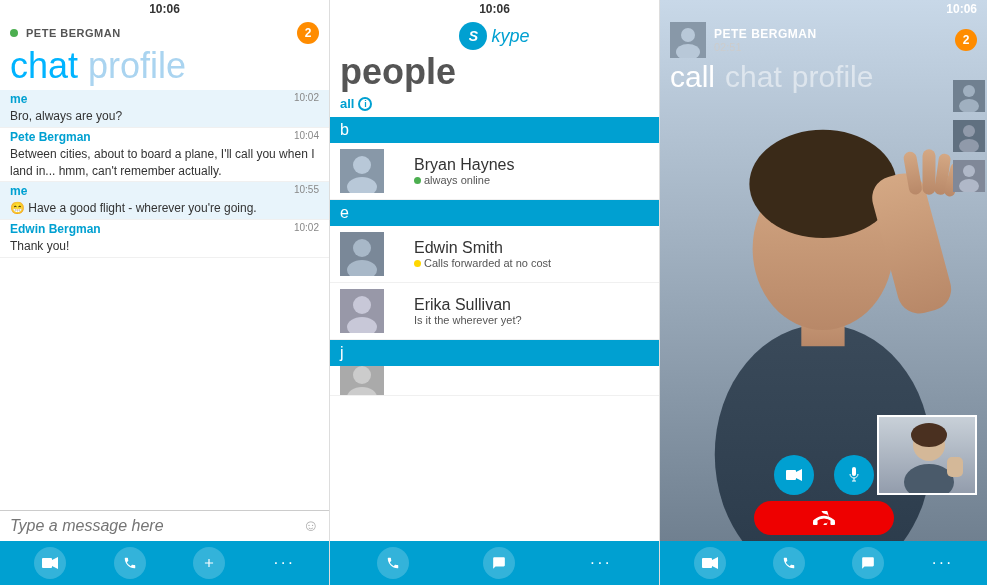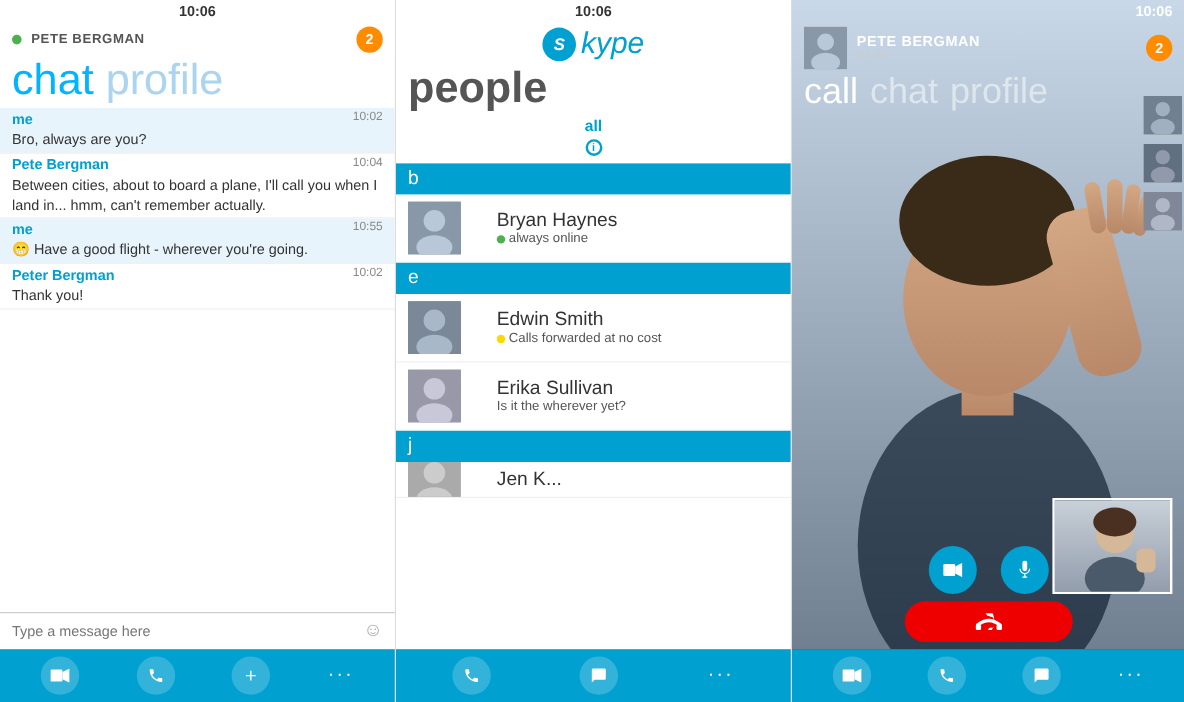--- a/index.html
+++ b/index.html
@@ -124,22 +124,23 @@
       padding: 6px 10px;
       display: flex;
       align-items: center;
       background: #fff;
     }
 
     .chat-input {
       flex: 1;
       border: none;
       outline: none;
-      font-size: 12px;
+      font-size: 16px;
       color: #000000;
+      font-style: italic;
     }
 
     .emoji-icon {
       font-size: 16px;
       color: #aaa;
       cursor: pointer;
     }
 
     .bottom-bar {
       background: #00a0d1;
@@ -213,21 +214,21 @@
       display: flex;
       align-items: center;
       justify-content: center;
       color: #fff;
       font-size: 14px;
       font-style: italic;
       font-weight: 900;
     }
 
     .skype-logo-text {
-      font-size: 25px;
+      font-size: 18px;
       color: #00a0d1;
       font-style: italic;
       font-weight: 300;
     }
 
     .people-title {
       padding: 0 10px 4px 10px;
       font-size: 36px;
       font-weight: 700;
       color: #555;
@@ -235,21 +236,20 @@
     }
 
     .all-filter {
       padding: 2px 10px 6px 10px;
       font-size: 13px;
       color: #00a0d1;
       font-weight: 600;
       display: flex;
       align-items: center;
       gap: 4px;
-      flex-direction: column;
     }
 
     .all-filter-dot {
       width: 14px;
       height: 14px;
       border-radius: 50%;
       border: 2px solid #00a0d1;
       display: flex;
       align-items: center;
       justify-content: center;
@@ -539,21 +539,21 @@
     <div class="msg-block highlight">
       <div class="msg-header">
         <span class="msg-sender">me</span>
         <span class="msg-time">10:55</span>
       </div>
       <div class="msg-text">😁 Have a good flight - wherever you're going.</div>
     </div>
 
     <div class="msg-block">
       <div class="msg-header">
-        <span class="msg-sender">Peter Bergman</span>
+        <span class="msg-sender">Edwin Bergman</span>
         <span class="msg-time">10:02</span>
       </div>
       <div class="msg-text">Thank you!</div>
     </div>
   </div>
 
   <div class="chat-input-area">
     <input class="chat-input" type="text" placeholder="Type a message here" style="">
     <span class="emoji-icon">☺</span>
   </div>
@@ -653,23 +653,20 @@
 
     <div class="letter-header">j</div>
 
     <div class="contact-item" style="overflow:hidden;height:30px;">
       <div class="contact-avatar" style="width:44px;height:44px;background:#aaa;flex-shrink:0;">
         <svg viewBox="0 0 44 44" xmlns="http://www.w3.org/2000/svg">
           <rect width="44" height="44" fill="#aaa"></rect>
           <circle cx="22" cy="16" r="9" fill="#ccc"></circle>
           <ellipse cx="22" cy="38" rx="15" ry="10" fill="#ccc"></ellipse>
         </svg>
-      </div>
-      <div class="contact-info">
-        <div class="contact-item-name">Jen K...</div>
       </div>
     </div>
   </div>
 
   <div class="bottom-bar">
     <div class="bottom-bar-icon">
       <svg width="14" height="14" viewBox="0 0 24 24" fill="white">
         <path d="M6.6 10.8c1.4 2.8 3.8 5.1 6.6 6.6l2.2-2.2c.3-.3.7-.4 1-.2 1.1.4 2.3.6 3.6.6.6 0 1 .4 1 1V20c0 .6-.4 1-1 1-9.4 0-17-7.6-17-17 0-.6.4-1 1-1h3.5c.6 0 1 .4 1 1 0 1.3.2 2.5.6 3.6.1.3 0 .7-.2 1L6.6 10.8z"></path>
       </svg>
     </div>

